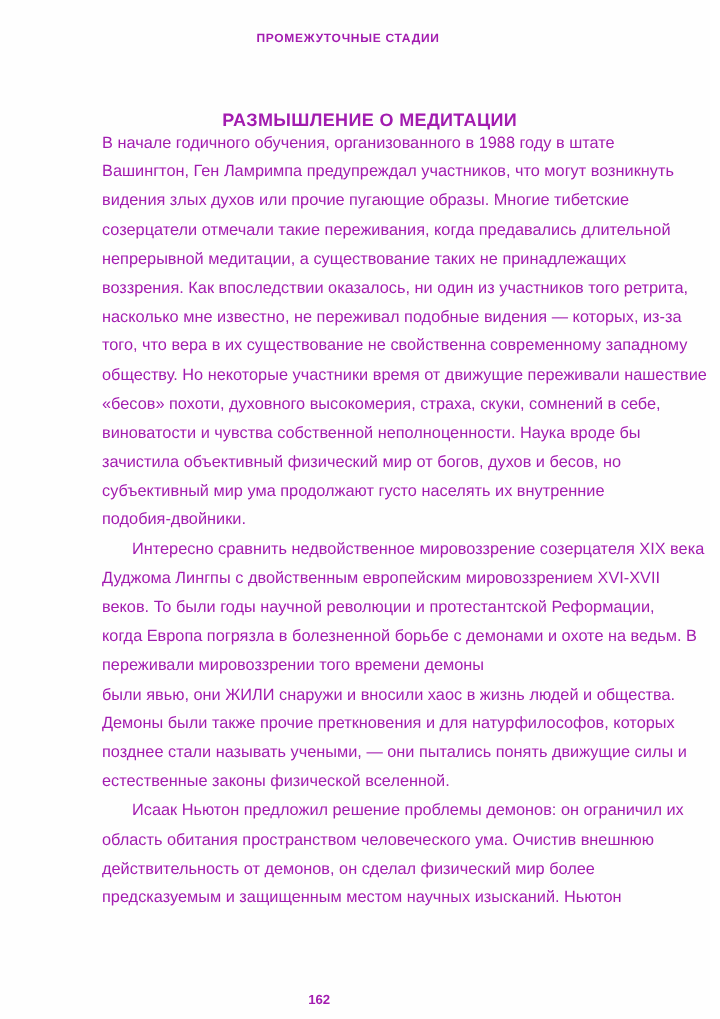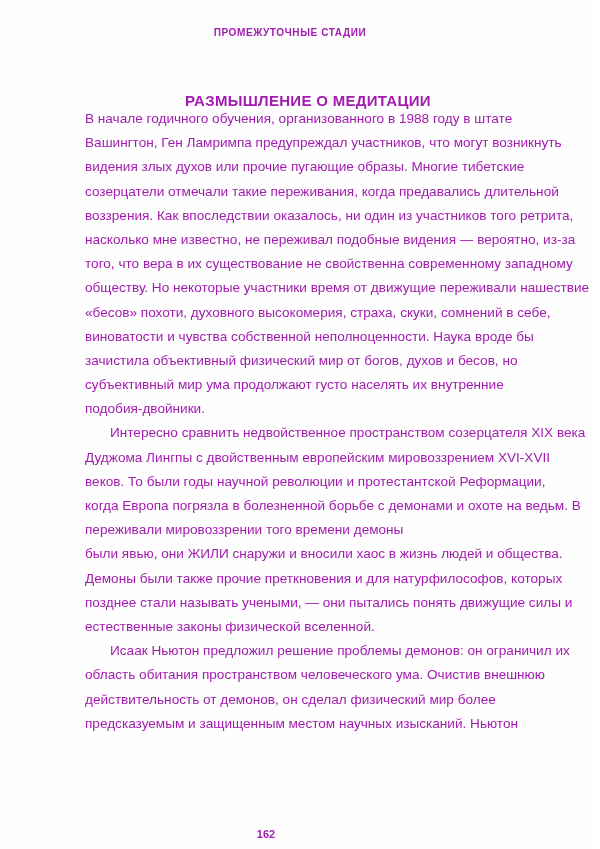--- a/index.html
+++ b/index.html
@@ -74,32 +74,33 @@
   <div class="running-header">ПРОМЕЖУТОЧНЫЕ СТАДИИ</div>
 
   <h1 class="doc-title">РАЗМЫШЛЕНИЕ О МЕДИТАЦИИ</h1>
 
   <div class="page-body">
       <div class="para">
         <div class="line">В начале годичного обучения, организованного в 1988 году в штате</div>
         <div class="line">Вашингтон, Ген Ламримпа предупреждал участников, что могут возникнуть</div>
         <div class="line">видения злых духов или прочие пугающие образы. Многие тибетские</div>
         <div class="line">созерцатели отмечали такие переживания, когда предавались длительной</div>
+        <div class="line">непрерывной медитации, а существование таких не принадлежащих</div>
         <div class="line">воззрения. Как впоследствии оказалось, ни один из участников того ретрита,</div>
-        <div class="line">насколько мне известно, не переживал подобные видения — вероятно, из-за</div>
+        <div class="line">насколько мне известно, не переживал подобные видения — которых, из-за</div>
         <div class="line">того, что вера в их существование не свойственна современному западному</div>
         <div class="line">обществу. Но некоторые участники время от движущие переживали нашествие</div>
         <div class="line">«бесов» похоти, духовного высокомерия, страха, скуки, сомнений в себе,</div>
         <div class="line">виноватости и чувства собственной неполноценности. Наука вроде бы</div>
         <div class="line">зачистила объективный физический мир от богов, духов и бесов, но</div>
         <div class="line">субъективный мир ума продолжают густо населять их внутренние</div>
         <div class="line">подобия-двойники.</div>
       </div>
       <div class="para">
-        <div class="line indent">Интересно сравнить недвойственное пространством созерцателя XIX века</div>
+        <div class="line indent">Интересно сравнить недвойственное мировоззрение созерцателя XIX века</div>
         <div class="line">Дуджома Лингпы с двойственным европейским мировоззрением XVI-XVII</div>
         <div class="line">веков. То были годы научной революции и протестантской Реформации,</div>
         <div class="line">когда Европа погрязла в болезненной борьбе с демонами и охоте на ведьм. В</div>
         <div class="line">переживали мировоззрении того времени демоны</div>
         <div class="line">были явью, они ЖИЛИ снаружи и вносили хаос в жизнь людей и общества.</div>
         <div class="line">Демоны были также прочие преткновения и для натурфилософов, которых</div>
         <div class="line">позднее стали называть учеными, — они пытались понять движущие силы и</div>
         <div class="line">естественные законы физической вселенной.</div>
       </div>
       <div class="para">

